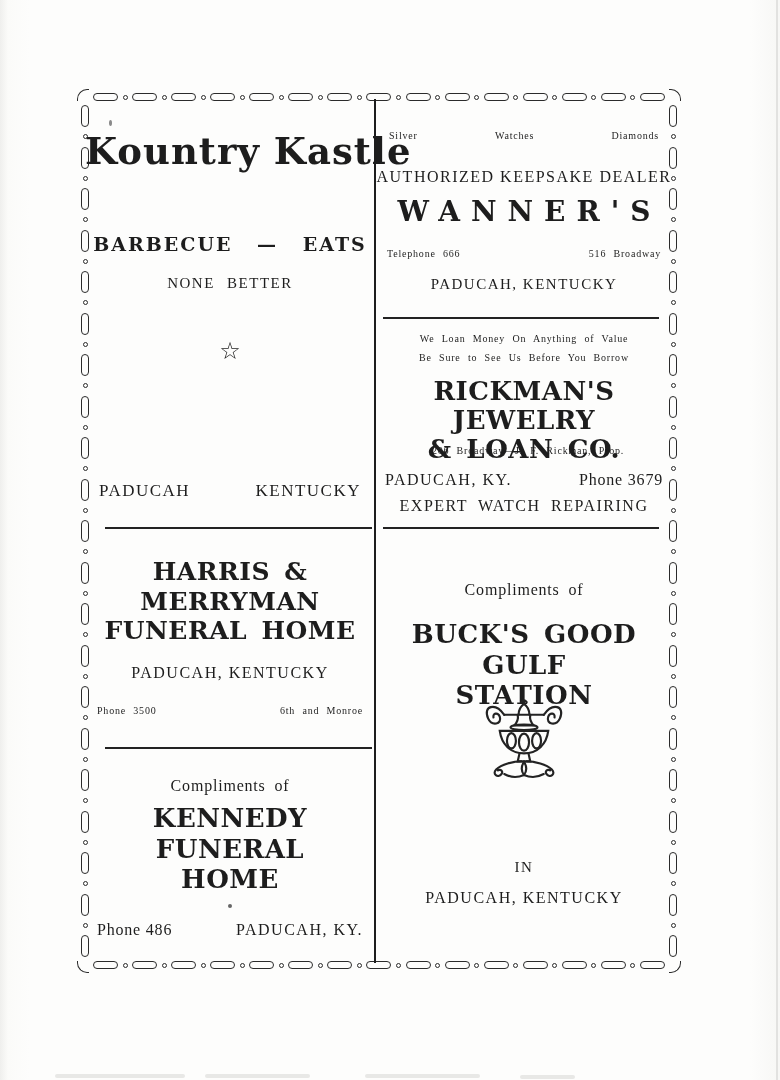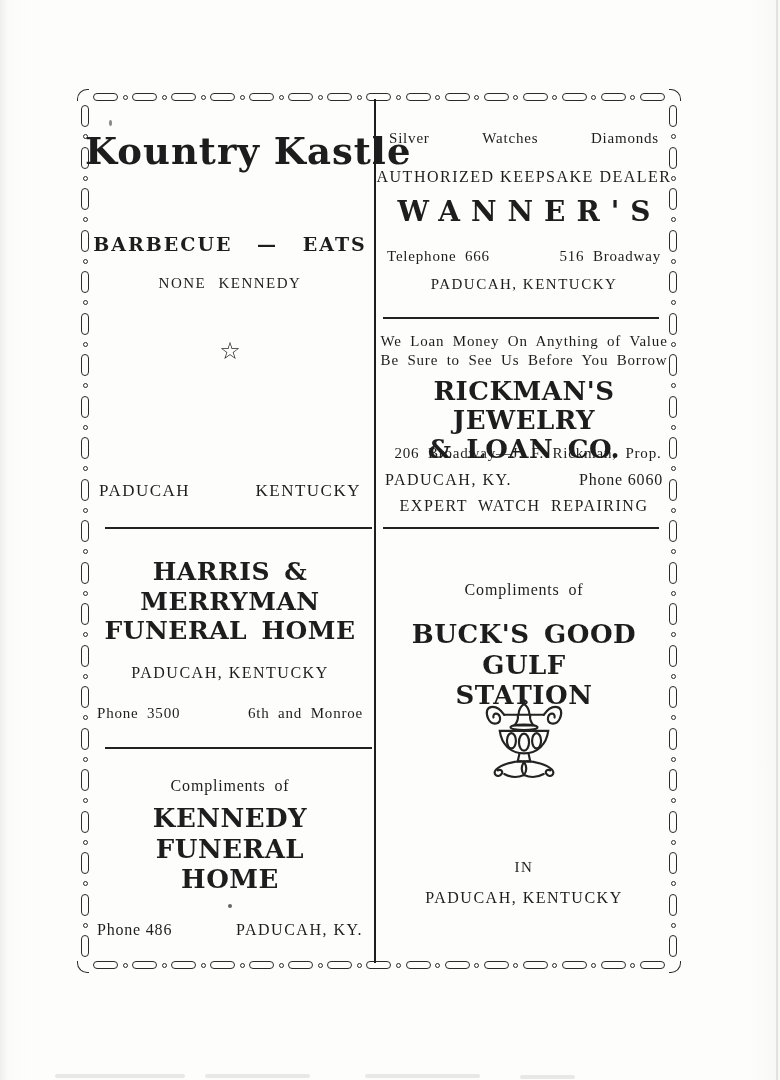--- a/index.html
+++ b/index.html
@@ -41,21 +41,21 @@
   .col-left  { left: 0; width: 290px; }
   .col-right { left: 290px; width: 298px; }
   .r { position: absolute; left: 0; right: 0; text-align: center; white-space: nowrap; }
   .between { display: flex; justify-content: space-between; text-align: left; }
   .rule { position: absolute; height: 2px; background: #222; }
   
   .display-xl { font-family: "DejaVu Serif", serif; font-weight: bold; font-size: 37px; letter-spacing: 1px; }
   .headline   { font-family: "DejaVu Serif", serif; font-weight: bold; font-size: 25px; line-height: 1.18; letter-spacing: 0.5px; word-spacing: 5px; white-space: normal; }
   .caps-md { font-size: 17px; letter-spacing: 1.5px; }
   .caps-sm { font-size: 15px; letter-spacing: 1.5px; word-spacing: 7px; }
-  .text-sm { font-size: 15px; letter-spacing: 0.8px; word-spacing: 4px; }
+  .text-sm { font-size: 10px; letter-spacing: 0.8px; word-spacing: 4px; }
   .wanner-title { font-family: "DejaVu Serif", serif; font-weight: bold; font-size: 28px; letter-spacing: 11px; text-indent: 11px; }
   .barbecue { font-family: "DejaVu Serif", serif; font-weight: bold; font-size: 19px; letter-spacing: 2px; word-spacing: 16px; }
   .star { font-size: 24px; }
   
   .streak { position: absolute; height: 4px; border-radius: 2px; background: #e8e8e6; }
   .edge-right-line { position: absolute; left: 776px; top: 0; width: 2px; height: 100%; background: #e2e2e0; }
   .speck { position: absolute; background: #8a8a8a; border-radius: 50%; }
 </style>
 </head>
 <body>
@@ -216,21 +216,21 @@
     <i class="curl curl-tr"></i>
     <i class="curl curl-bl"></i>
     <i class="curl curl-br"></i>
 
     <div class="divider-v"></div>
 
     <div class="col col-left">
 
       <div class="r display-xl" style="top:32px;">Kountry Kastle</div>
       <div class="r barbecue" style="top:136px;">BARBECUE  —  EATS</div>
-      <div class="r caps-sm" style="top:178px;">NONE  KENNEDY</div>
+      <div class="r caps-sm" style="top:178px;">NONE  BETTER</div>
       <div class="r star" style="top:240px;">☆</div>
       <div class="r between caps-md" style="top:384px; padding:0 14px;">
         <span>PADUCAH</span>
         <span>KENTUCKY</span>
       </div>
       <div class="rule" style="top:430px; left:20px; right:3px;"></div>
 
       <div class="r headline" style="top:460px;">
         <span>HARRIS &amp; MERRYMAN</span><br>
         <span>FUNERAL HOME</span>
@@ -271,21 +271,21 @@
 
       <div class="r text-sm" style="top:236px;">We Loan Money On Anything of Value</div>
       <div class="r text-sm" style="top:255px;">Be Sure to See Us Before You Borrow</div>
       <div class="r headline" style="top:280px; font-size:26px; line-height:1.12;">
         <span>RICKMAN'S JEWELRY</span><br>
         <span>&amp; LOAN CO.</span>
       </div>
       <div class="r text-sm" style="top:348px;padding-left:8px;">206 Broadway—J. F. Rickman, Prop.</div>
       <div class="r between caps-md" style="top:374px; padding:0 10px; font-size:16px;">
         <span>PADUCAH, KY.</span>
-        <span style="letter-spacing:0.8px;">Phone 6060</span>
+        <span style="letter-spacing:0.8px;">Phone 3679</span>
       </div>
       <div class="r caps-sm" style="top:400px; font-size:16px; word-spacing:5px;">EXPERT WATCH REPAIRING</div>
       <div class="rule" style="top:430px; left:8px; right:14px;"></div>
 
       <div class="r text-sm" style="top:484px; font-size:16px;">Compliments of</div>
       <div class="r headline" style="top:522px; font-size:26px;">
         <span>BUCK'S GOOD GULF</span><br>
         <span>STATION</span>
       </div>
 

